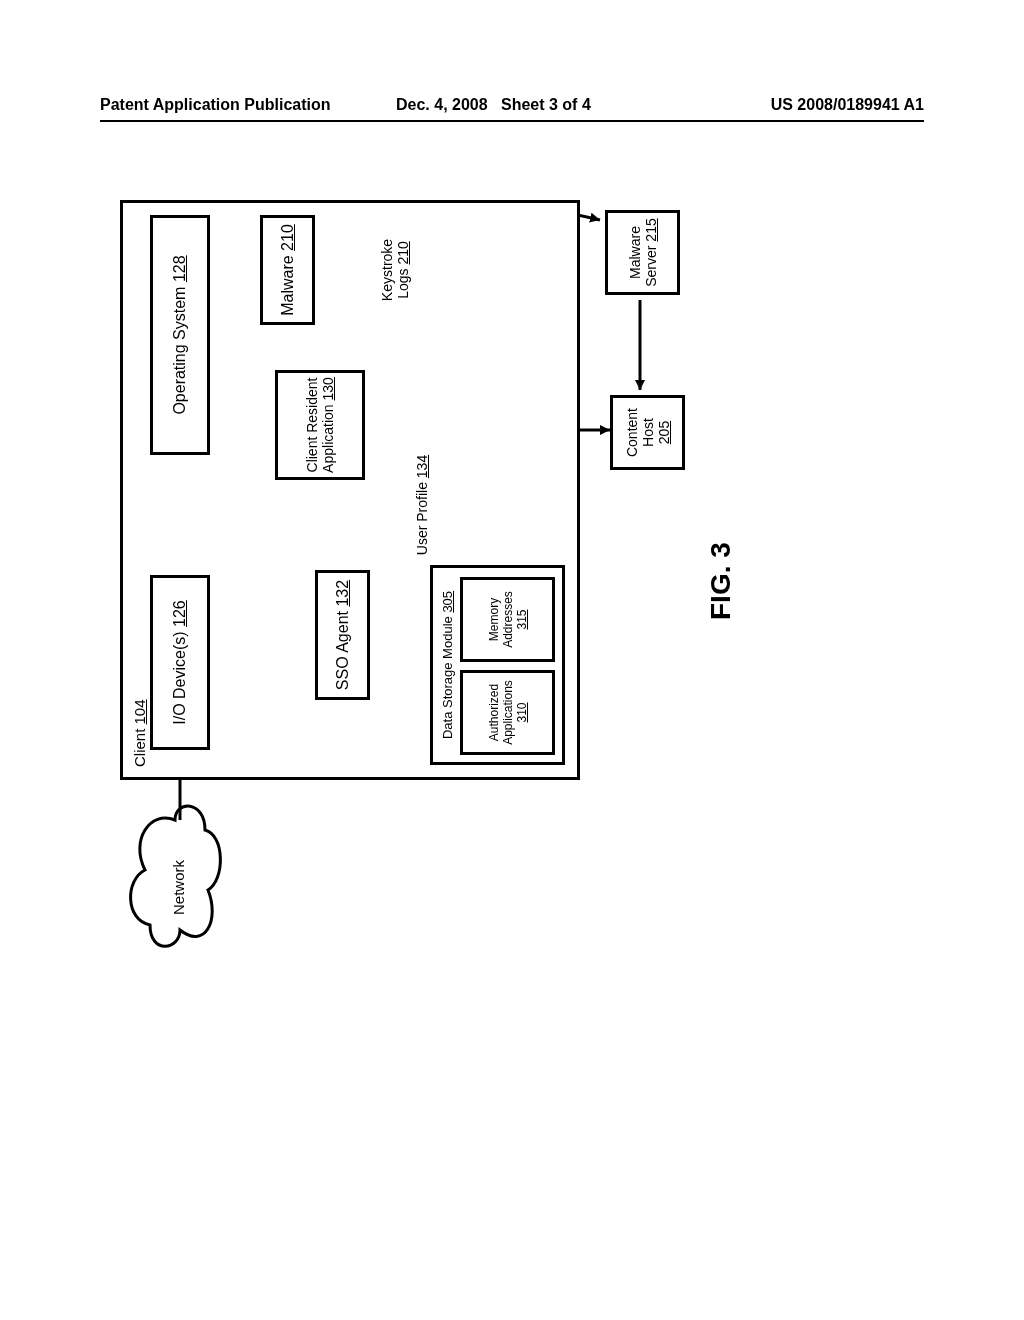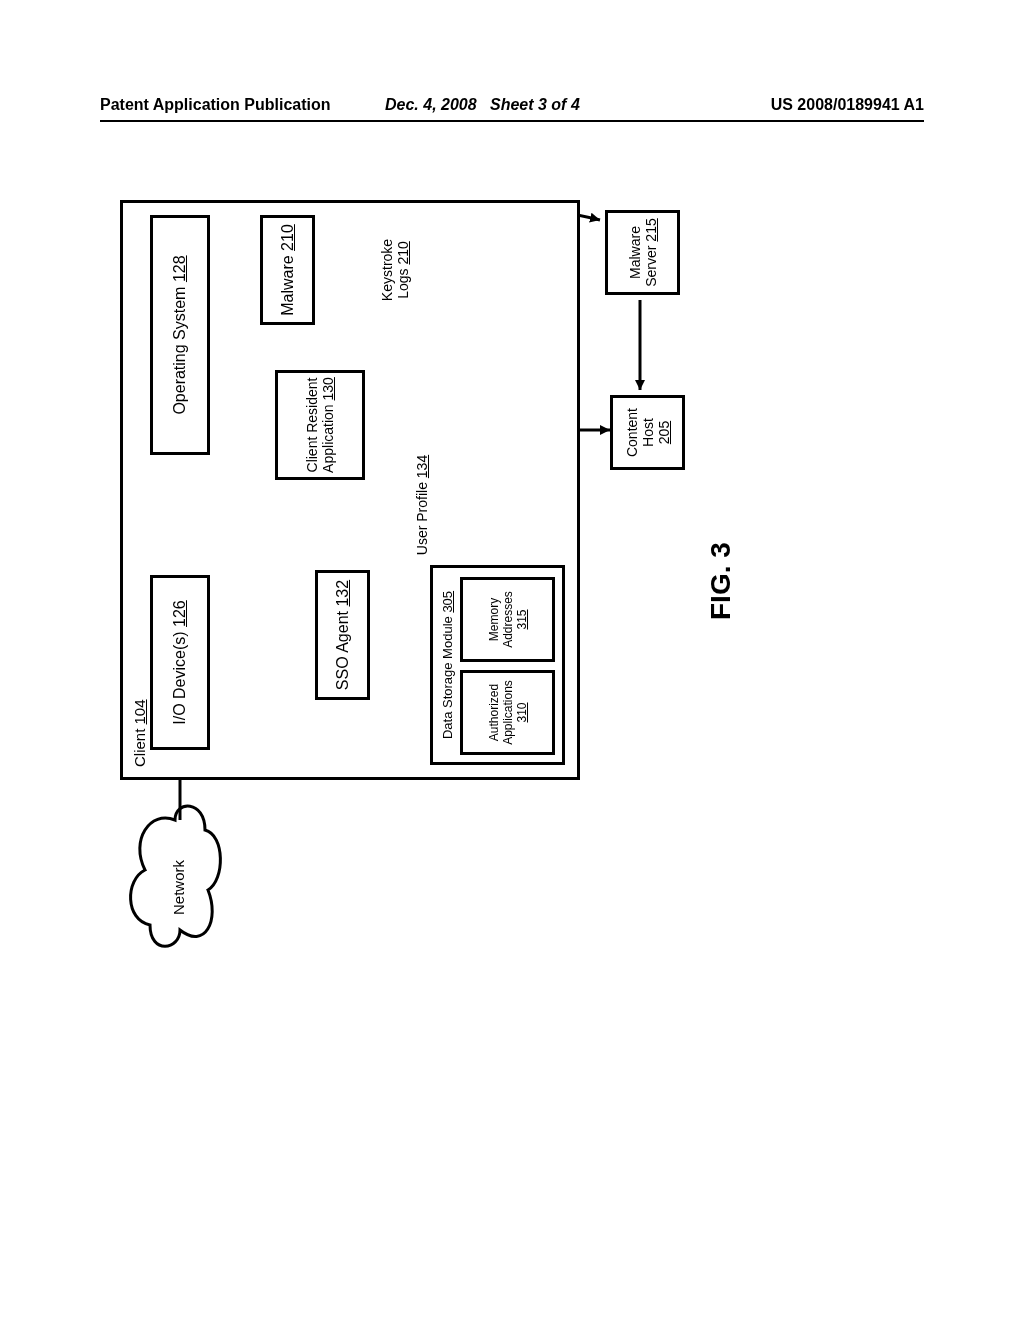--- a/index.html
+++ b/index.html
@@ -22,21 +22,21 @@
     position: absolute;
     top: 86px;
     left: 100px;
     right: 100px;
     border-bottom: 2px solid #000;
     padding-bottom: 6px;
     font-size: 16px;
     font-weight: bold;
   }
   .hdr .left { float: left; }
-  .hdr .mid  { position: absolute; left: 285px; font-style: italic; }
+  .hdr .mid  { position: absolute; left: 296px; }
   .hdr .right { float: right; }
 
   .canvas {
     position: absolute;
     left: 120px;
     top: 190px;
     width: 760px;
     height: 900px;
     transform: rotate(-90deg);
     transform-origin: 380px 380px;

